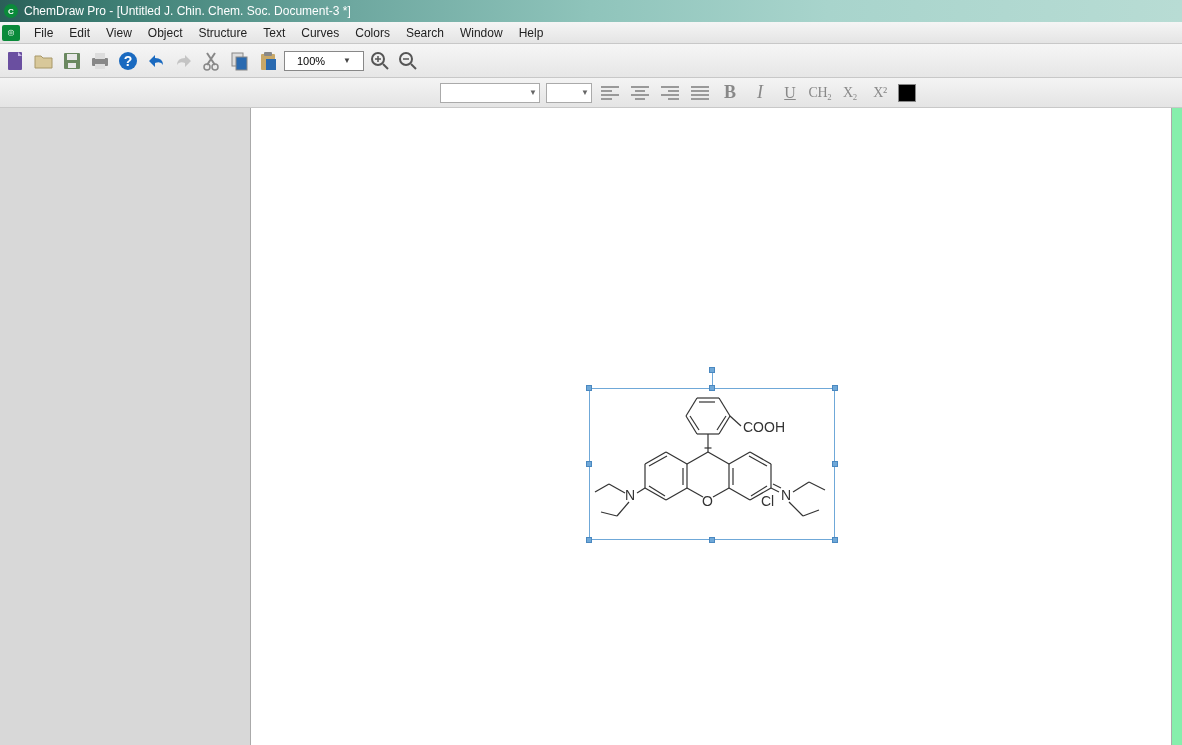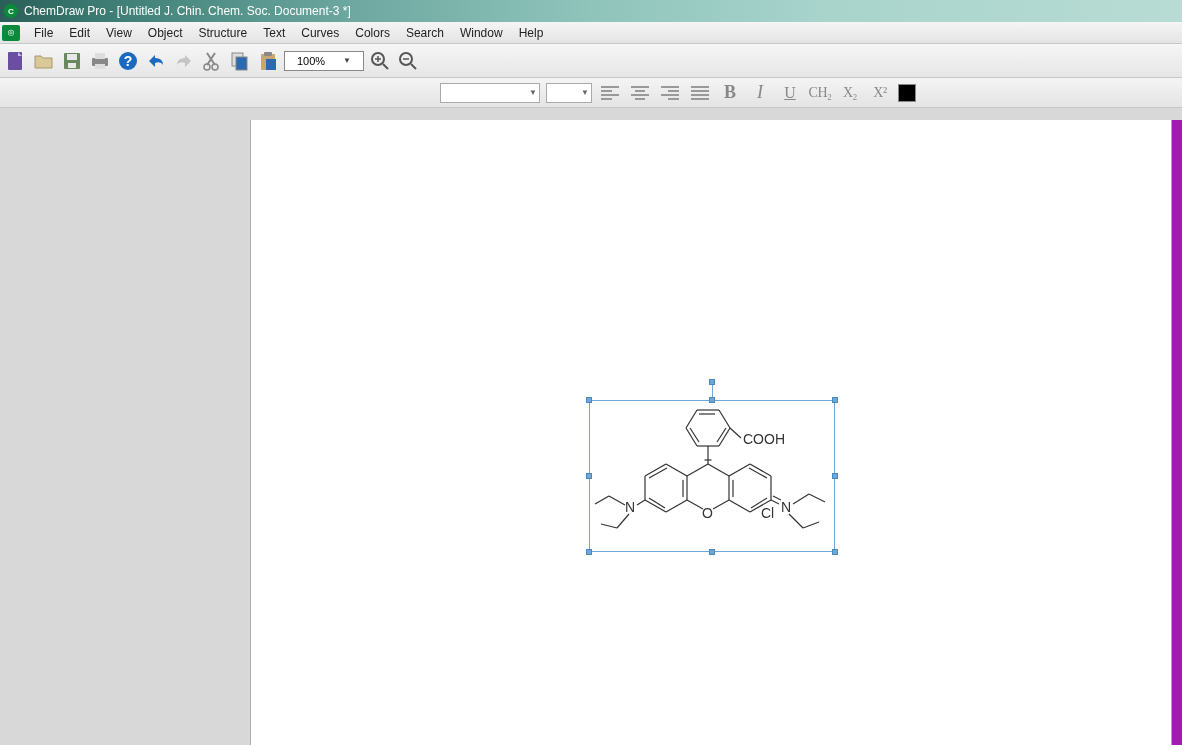--- a/index.html
+++ b/index.html
@@ -131,23 +131,22 @@
     display: flex;
     background: #d8d8d8;
     overflow: hidden;
   }
   .left-panel {
     width: 250px;
     background: #d8d8d8;
   }
   .canvas-wrap {
     flex: 1;
-    background: #a21caf;
+    background: #86efac;
     position: relative;
-    margin-top: 12px;
   }
   .page {
     position: absolute;
     left: 0;
     top: 0;
     width: 922px;
     height: 100%;
     background: #fff;
     border-left: 1px solid #aaa;
     border-right: 1px solid #aaa;

